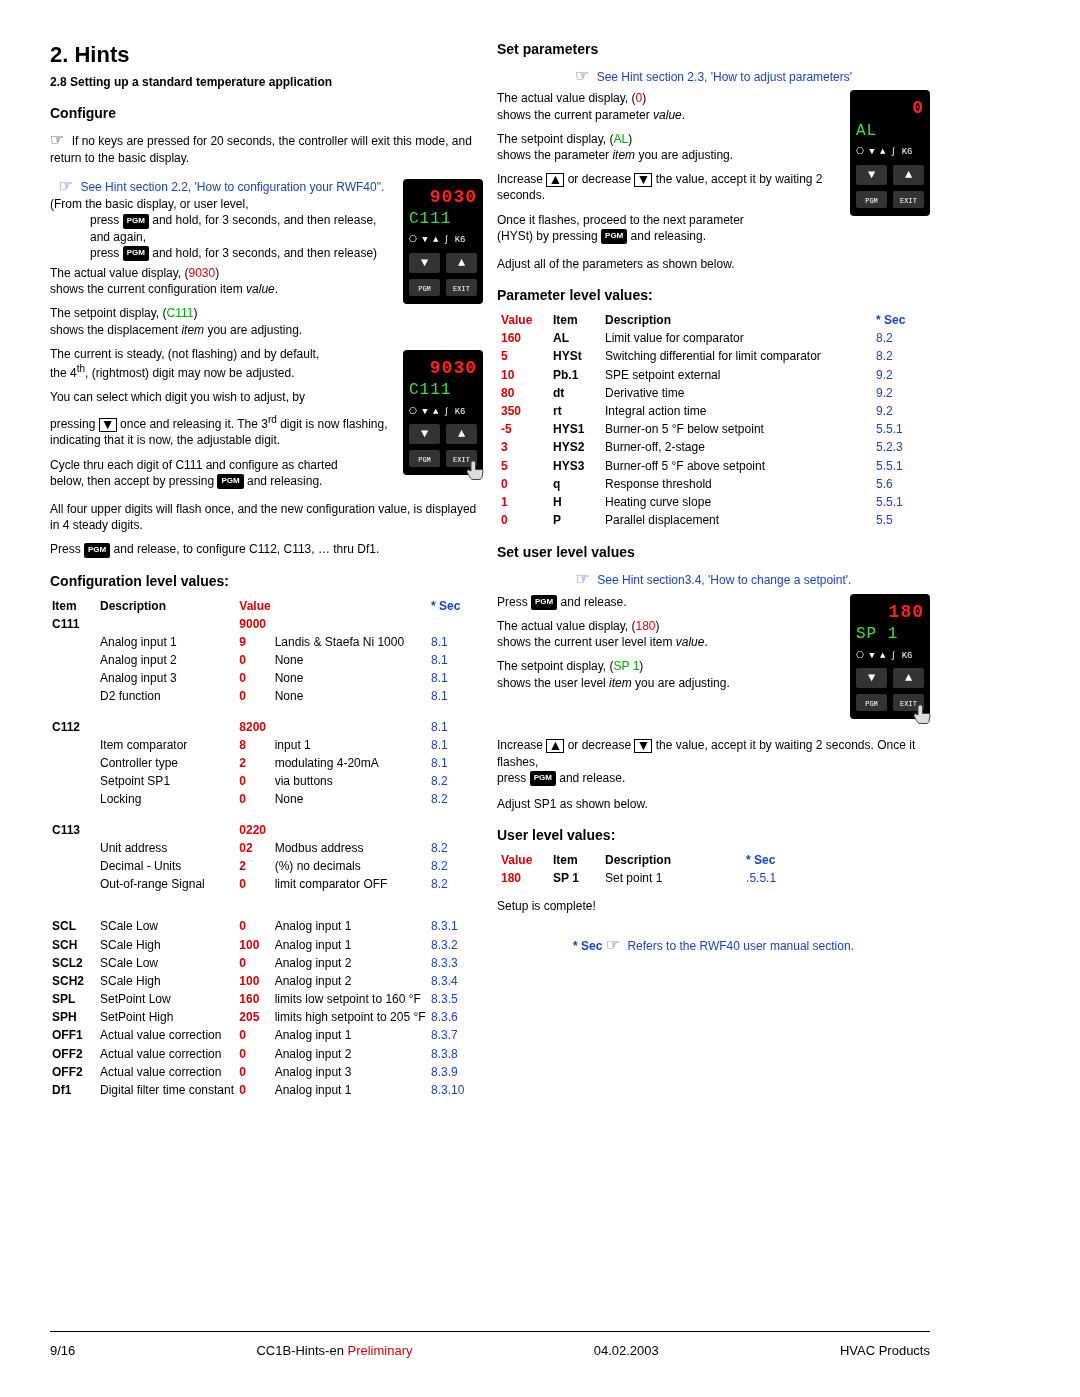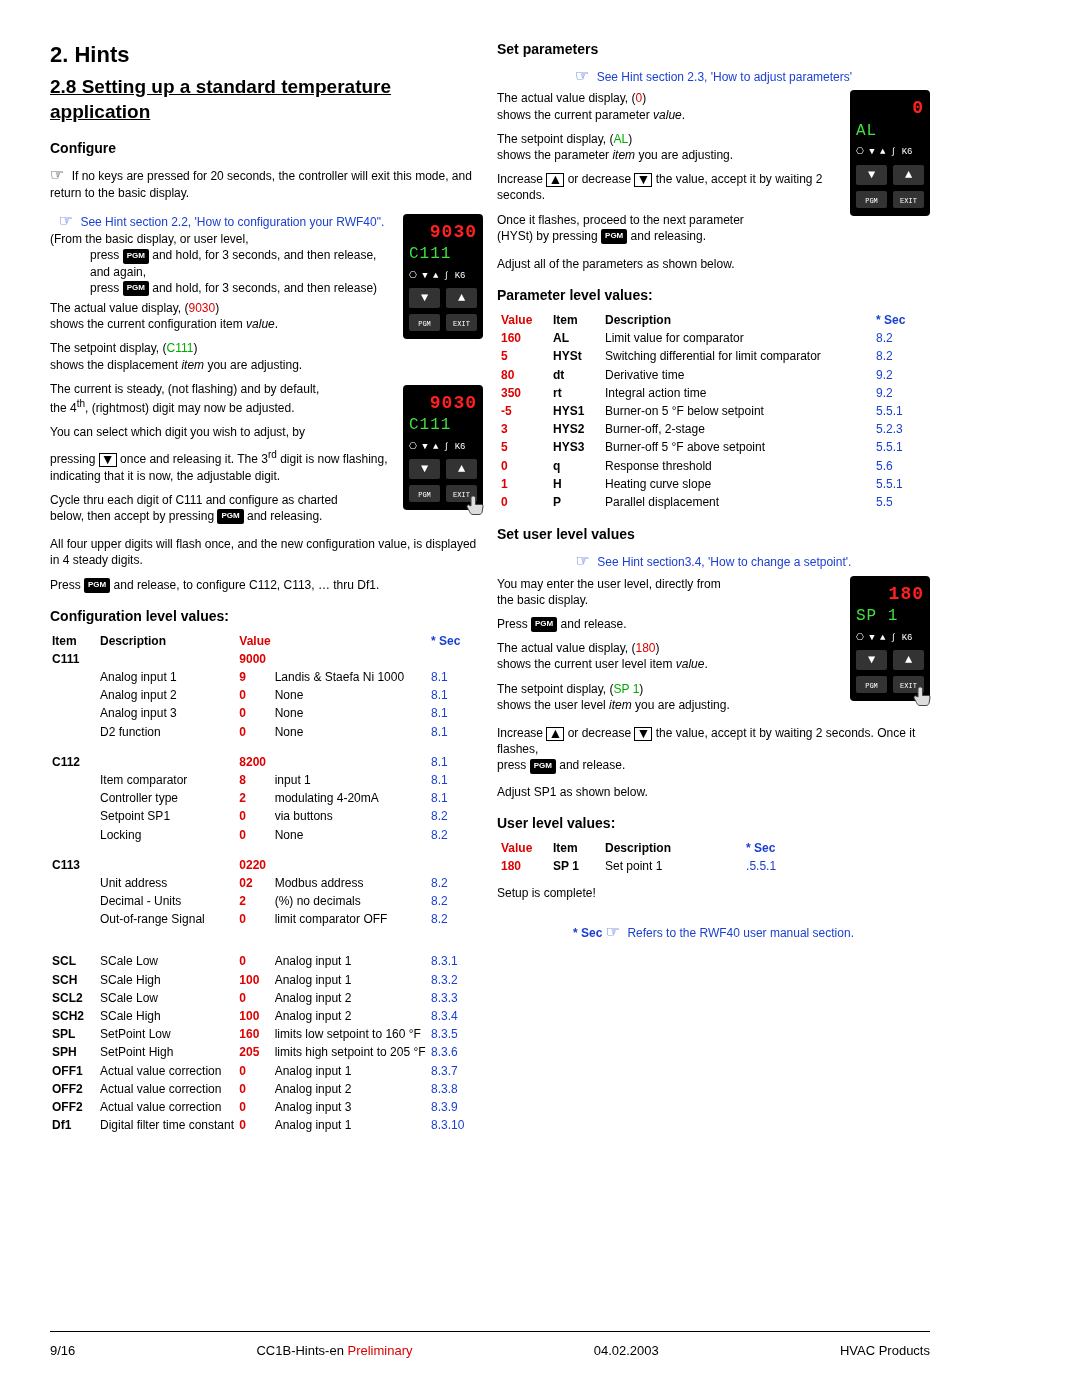--- a/index.html
+++ b/index.html
@@ -14,21 +14,21 @@
   }
   .page {
     position: relative;
     min-height: 1320px;
     display: flex;
     flex-direction: column;
   }
   .cols { display: flex; gap: 14px; }
   .col { flex: 1; }
   h1 { font-size: 22px; font-weight: bold; margin: 0 0 4px 0; }
-  h2 { font-size: 19px; font-weight: bold; margin: 0; text-decoration: underline; }
+  h2 { font-size: 12px; font-weight: bold; margin: 0; }
   h3 { font-size: 14px; font-weight: bold; margin: 14px 0 6px 0; }
   .small-intro { margin: 2px 0 10px 0; }
   p { margin: 4px 0 8px 0; }
   .indented { margin-left: 40px; }
   .red { color: #d00; }
   .green { color: #0a0; }
   .hand { font-size: 16px; color: #1a3fd1; margin-right: 4px; }
   .hand-black { font-size: 16px; color: #000; margin-right: 4px; }
   .pgm-btn {
     display: inline-block;
@@ -447,20 +447,26 @@
               <td>Limit value for comparator</td>
               <td class="sec-col">8.2</td>
             </tr>
             <tr>
               <td class="val-col">5</td>
               <td class="bold">HYSt</td>
               <td>Switching differential for limit comparator</td>
               <td class="sec-col">8.2</td>
             </tr>
             <tr>
+              <td class="val-col">10</td>
+              <td class="bold">Pb.1</td>
+              <td>SPE setpoint external</td>
+              <td class="sec-col">9.2</td>
+            </tr>
+            <tr>
               <td class="val-col">80</td>
               <td class="bold">dt</td>
               <td>Derivative time</td>
               <td class="sec-col">9.2</td>
             </tr>
             <tr>
               <td class="val-col">350</td>
               <td class="bold">rt</td>
               <td>Integral action time</td>
               <td class="sec-col">9.2</td>
@@ -520,24 +526,20 @@
     </div>
     <div class="ctrl-buttons">
       <div class="ctrl-btn">PGM</div>
       <div class="ctrl-btn">EXIT</div>
     </div>
     <svg class="hand-svg" viewBox="0 0 24 24">
             <path d="M10 2c-1 0-2 1-2 2v8l-2-1c-1-.5-2 .5-2 1.5 0 .5 3 6 3 6 .5 1 1.5 2 3 2h6c1.5 0 2.5-1 3-2l1-6c.2-1-.5-2-1.5-2h-6V4c0-1-1-2-2-2z"></path>
           </svg>
   </div>
 
-  <p>
-    <span>You may enter the user level, directly from</span><br>
-    <span>the basic display.</span>
-  </p>
   <p>
     <span>Press </span><span class="pgm-btn">PGM</span><span> and release.</span>
   </p>
   <p>
     <span>The actual value display, (</span><span class="red">180</span><span>)</span><br>
     <span>shows the current user level item </span><span class="italic">value</span>.
   </p>
   <p>
     <span>The setpoint display, (</span><span class="green">SP 1</span><span>)</span><br>
     <span>shows the user level </span><span class="italic">item</span><span> you are adjusting.</span>

